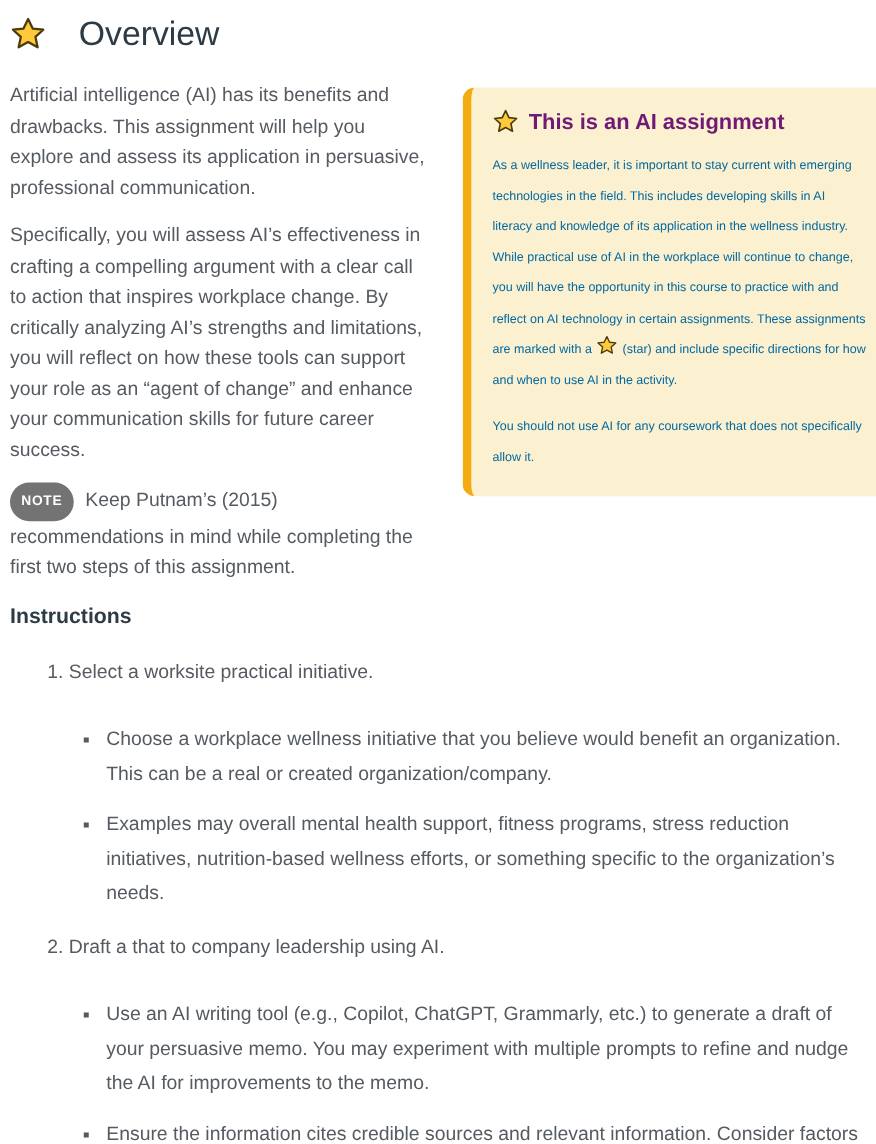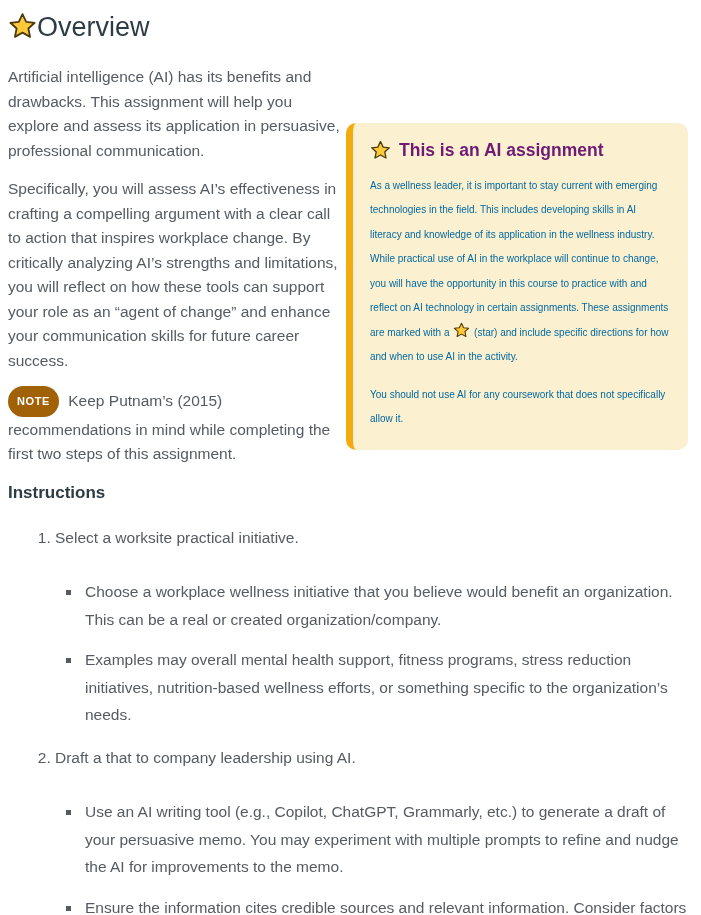--- a/index.html
+++ b/index.html
@@ -9,49 +9,50 @@
     min-height: 915px;
     font-family: "Liberation Sans", "DejaVu Sans", sans-serif;
     color: #555b61;
     overflow: hidden;
   }
   .page { padding: 8px 8px 10px 8px; }
 
   
   .overview-title {
     display: flex;
-    gap: 0;
+    align-items: center;
+    gap: 26px;
     font-size: 27px;
     font-weight: 400;
     color: #2d3b45;
     margin: 4px 0 22px 0;
   }
   .instructions-title {
     font-size: 17px;
     font-weight: 700;
     color: #2d3b45;
     margin-top: 16px;
   }
 
   
   .columns {
     display: flex;
-    align-items: center;
-    gap: 4px;
+    align-items: flex-start;
+    gap: 28px;
   }
   .left-col { flex: 0 0 334px; }
   .left-col p {
     font-size: 15.5px;
     line-height: 24.5px;
     margin-bottom: 14px;
   }
   .note-para { margin-bottom: 0; }
   .note-badge {
     display: inline-block;
-    background: #a16207;
+    background: #737373;
     color: #ffffff;
     font-size: 11px;
     font-weight: 700;
     letter-spacing: 0.6px;
     padding: 3px 9px 3px 9px;
     border-radius: 999px;
     margin-right: 5px;
     position: relative;
     top: -1px;
   }

